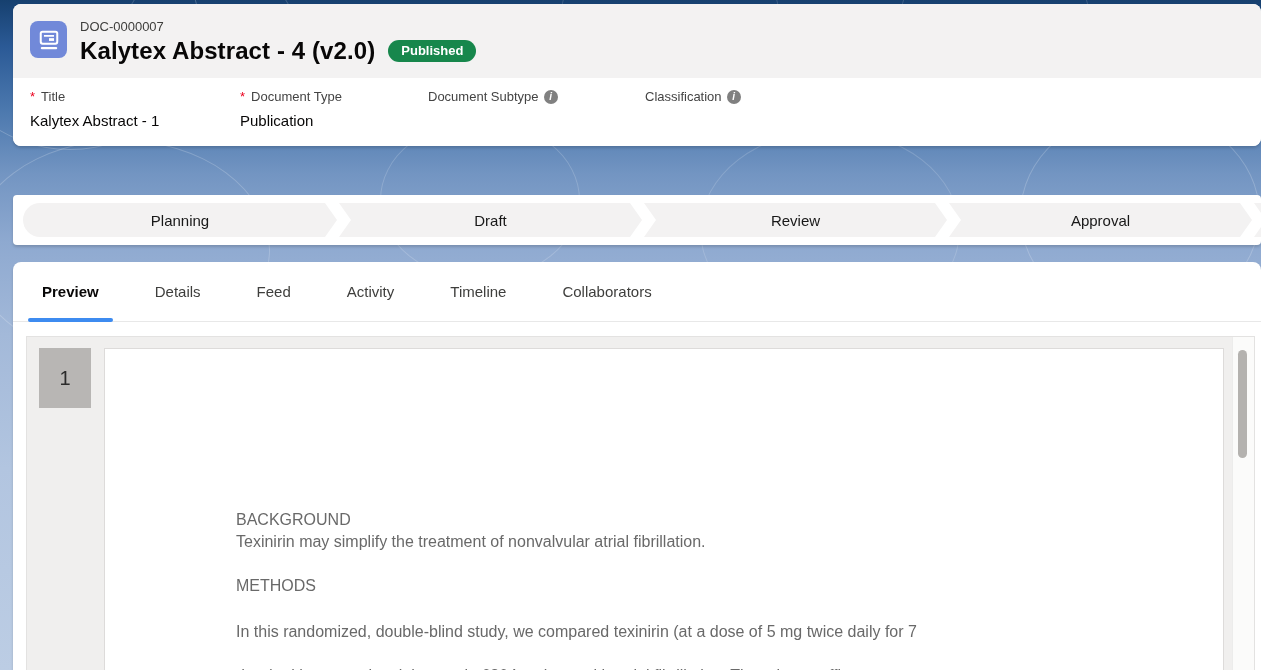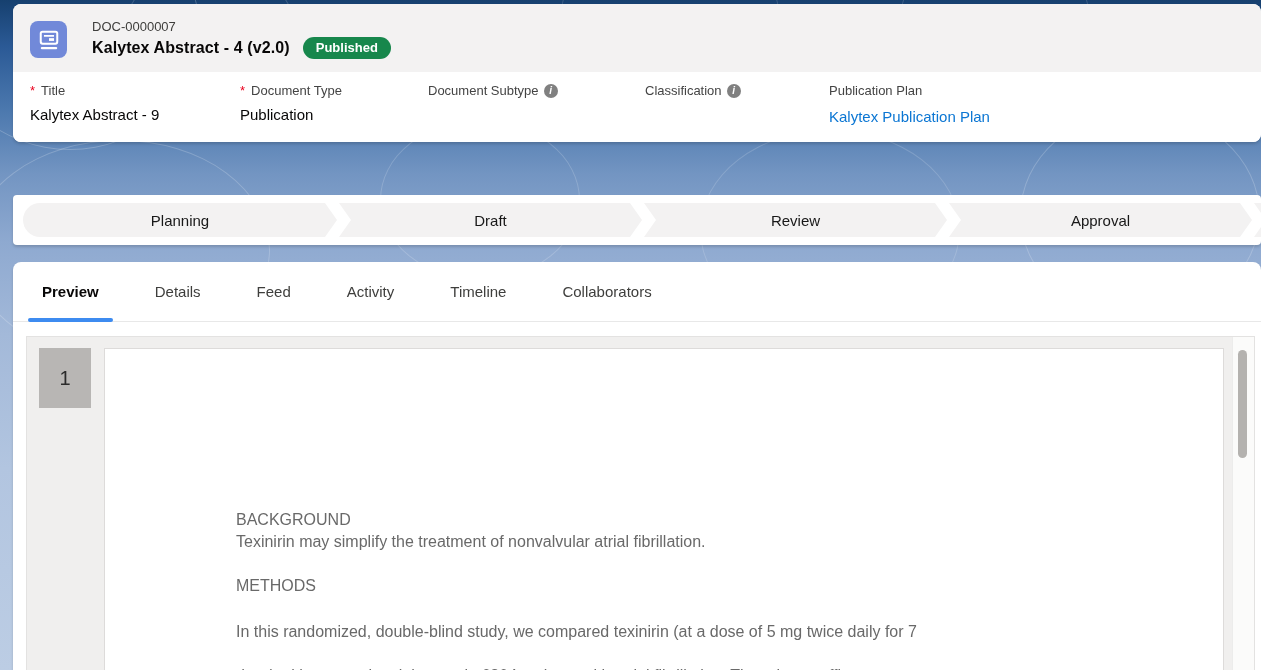--- a/index.html
+++ b/index.html
@@ -20,29 +20,29 @@
   .sw4 { left:380px; top:120px; width:200px; height:160px; border-color:rgba(255,255,255,0.18);}
   .sw5 { left:700px; top:130px; width:260px; height:200px; border-color:rgba(255,255,255,0.16);}
   .sw6 { left:1020px; top:110px; width:240px; height:210px; border-color:rgba(255,255,255,0.20);}
   .sw7 { left:560px; top:-70px; width:220px; height:180px; border-color:rgba(255,255,255,0.14);}
   .sw8 { left:900px; top:-60px; width:190px; height:160px; border-color:rgba(255,255,255,0.15);}
 
   .card { position:absolute; left:13px; right:0; background:#fff; box-shadow:0 2px 3px rgba(0,0,0,0.16); z-index:2; }
 
   
   .card-header { top:4px; border-radius:8px; overflow:hidden; }
-  .hdr-top { background:#f3f2f2; padding:15px 18px 13px 17px; display:flex; align-items:flex-start;gap:12px; }
+  .hdr-top { background:#f3f2f2; padding:15px 18px 13px 17px; display:flex; align-items:flex-start; }
   .obj-icon {
     width:37px; height:37px; border-radius:8px; background:#7189d9; flex:0 0 auto;
     display:flex; align-items:center; justify-content:center; margin-right:13px; margin-top:2px;
   }
   .hdr-text { display:flex; flex-direction:column; }
   .obj-label { font-size:13px; color:#3e3e3c; margin-bottom:3px; }
   .title-row { display:flex; align-items:center; gap:13px; }
-  .page-title { font-size:16px; font-weight:700; color:#080707; letter-spacing:0.1px; }
+  .page-title { font-size:24px; font-weight:700; color:#080707; letter-spacing:0.1px; }
   .status-badge {
     background:#17874c; color:#ffffff; font-size:13px; font-weight:700;
     padding:4px 13px 5px; border-radius:13px; line-height:1;
   }
   .hdr-fields { background:#fff; padding:11px 18px 16px 17px; display:flex; }
   .field { display:flex; flex-direction:column; }
   .f-0 { width:210px; } .f-1 { width:188px; } .f-2 { width:217px; } .f-3 { width:184px; } .f-4 { flex:1; }
   .field-label { font-size:13px; color:#444; display:flex; align-items:center; gap:5px; line-height:16px; }
   .req { color:#ea001e; font-size:13px; margin-right:1px; }
   .info-icon {
@@ -139,47 +139,41 @@
         <div class="status-badge">Published</div>
       </div>
     </div>
   </div>
   <div class="hdr-fields">
     <div class="field f-0">
       <div class="field-label">
         <span class="req">*</span>
           <span>Title</span>
       </div>
-      <div class="field-value">Kalytex Abstract - 9</div>
+      <div class="field-value">Kalytex Abstract - 1</div>
     </div>
     <div class="field f-1">
       <div class="field-label">
         <span class="req">*</span>
           <span>Document Type</span>
       </div>
       <div class="field-value">Publication</div>
     </div>
     <div class="field f-2">
       <div class="field-label">
         <span>Document Subtype</span>
         <span class="info-icon">i</span>
       </div>
     </div>
     <div class="field f-3">
       <div class="field-label">
         <span>Classification</span>
         <span class="info-icon">i</span>
       </div>
       <div class="field-value"></div>
-    </div>
-    <div class="field f-4">
-      <div class="field-label">
-        <span>Publication Plan</span>
-      </div>
-      <div class="field-value link">Kalytex Publication Plan</div>
     </div>
   </div>
 </div>
 
 <div class="card card-path">
   <div class="path-row">
     <div class="stage first">Planning</div>
     <div class="stage">Draft</div>
     <div class="stage">Review</div>
     <div class="stage">Approval</div>

